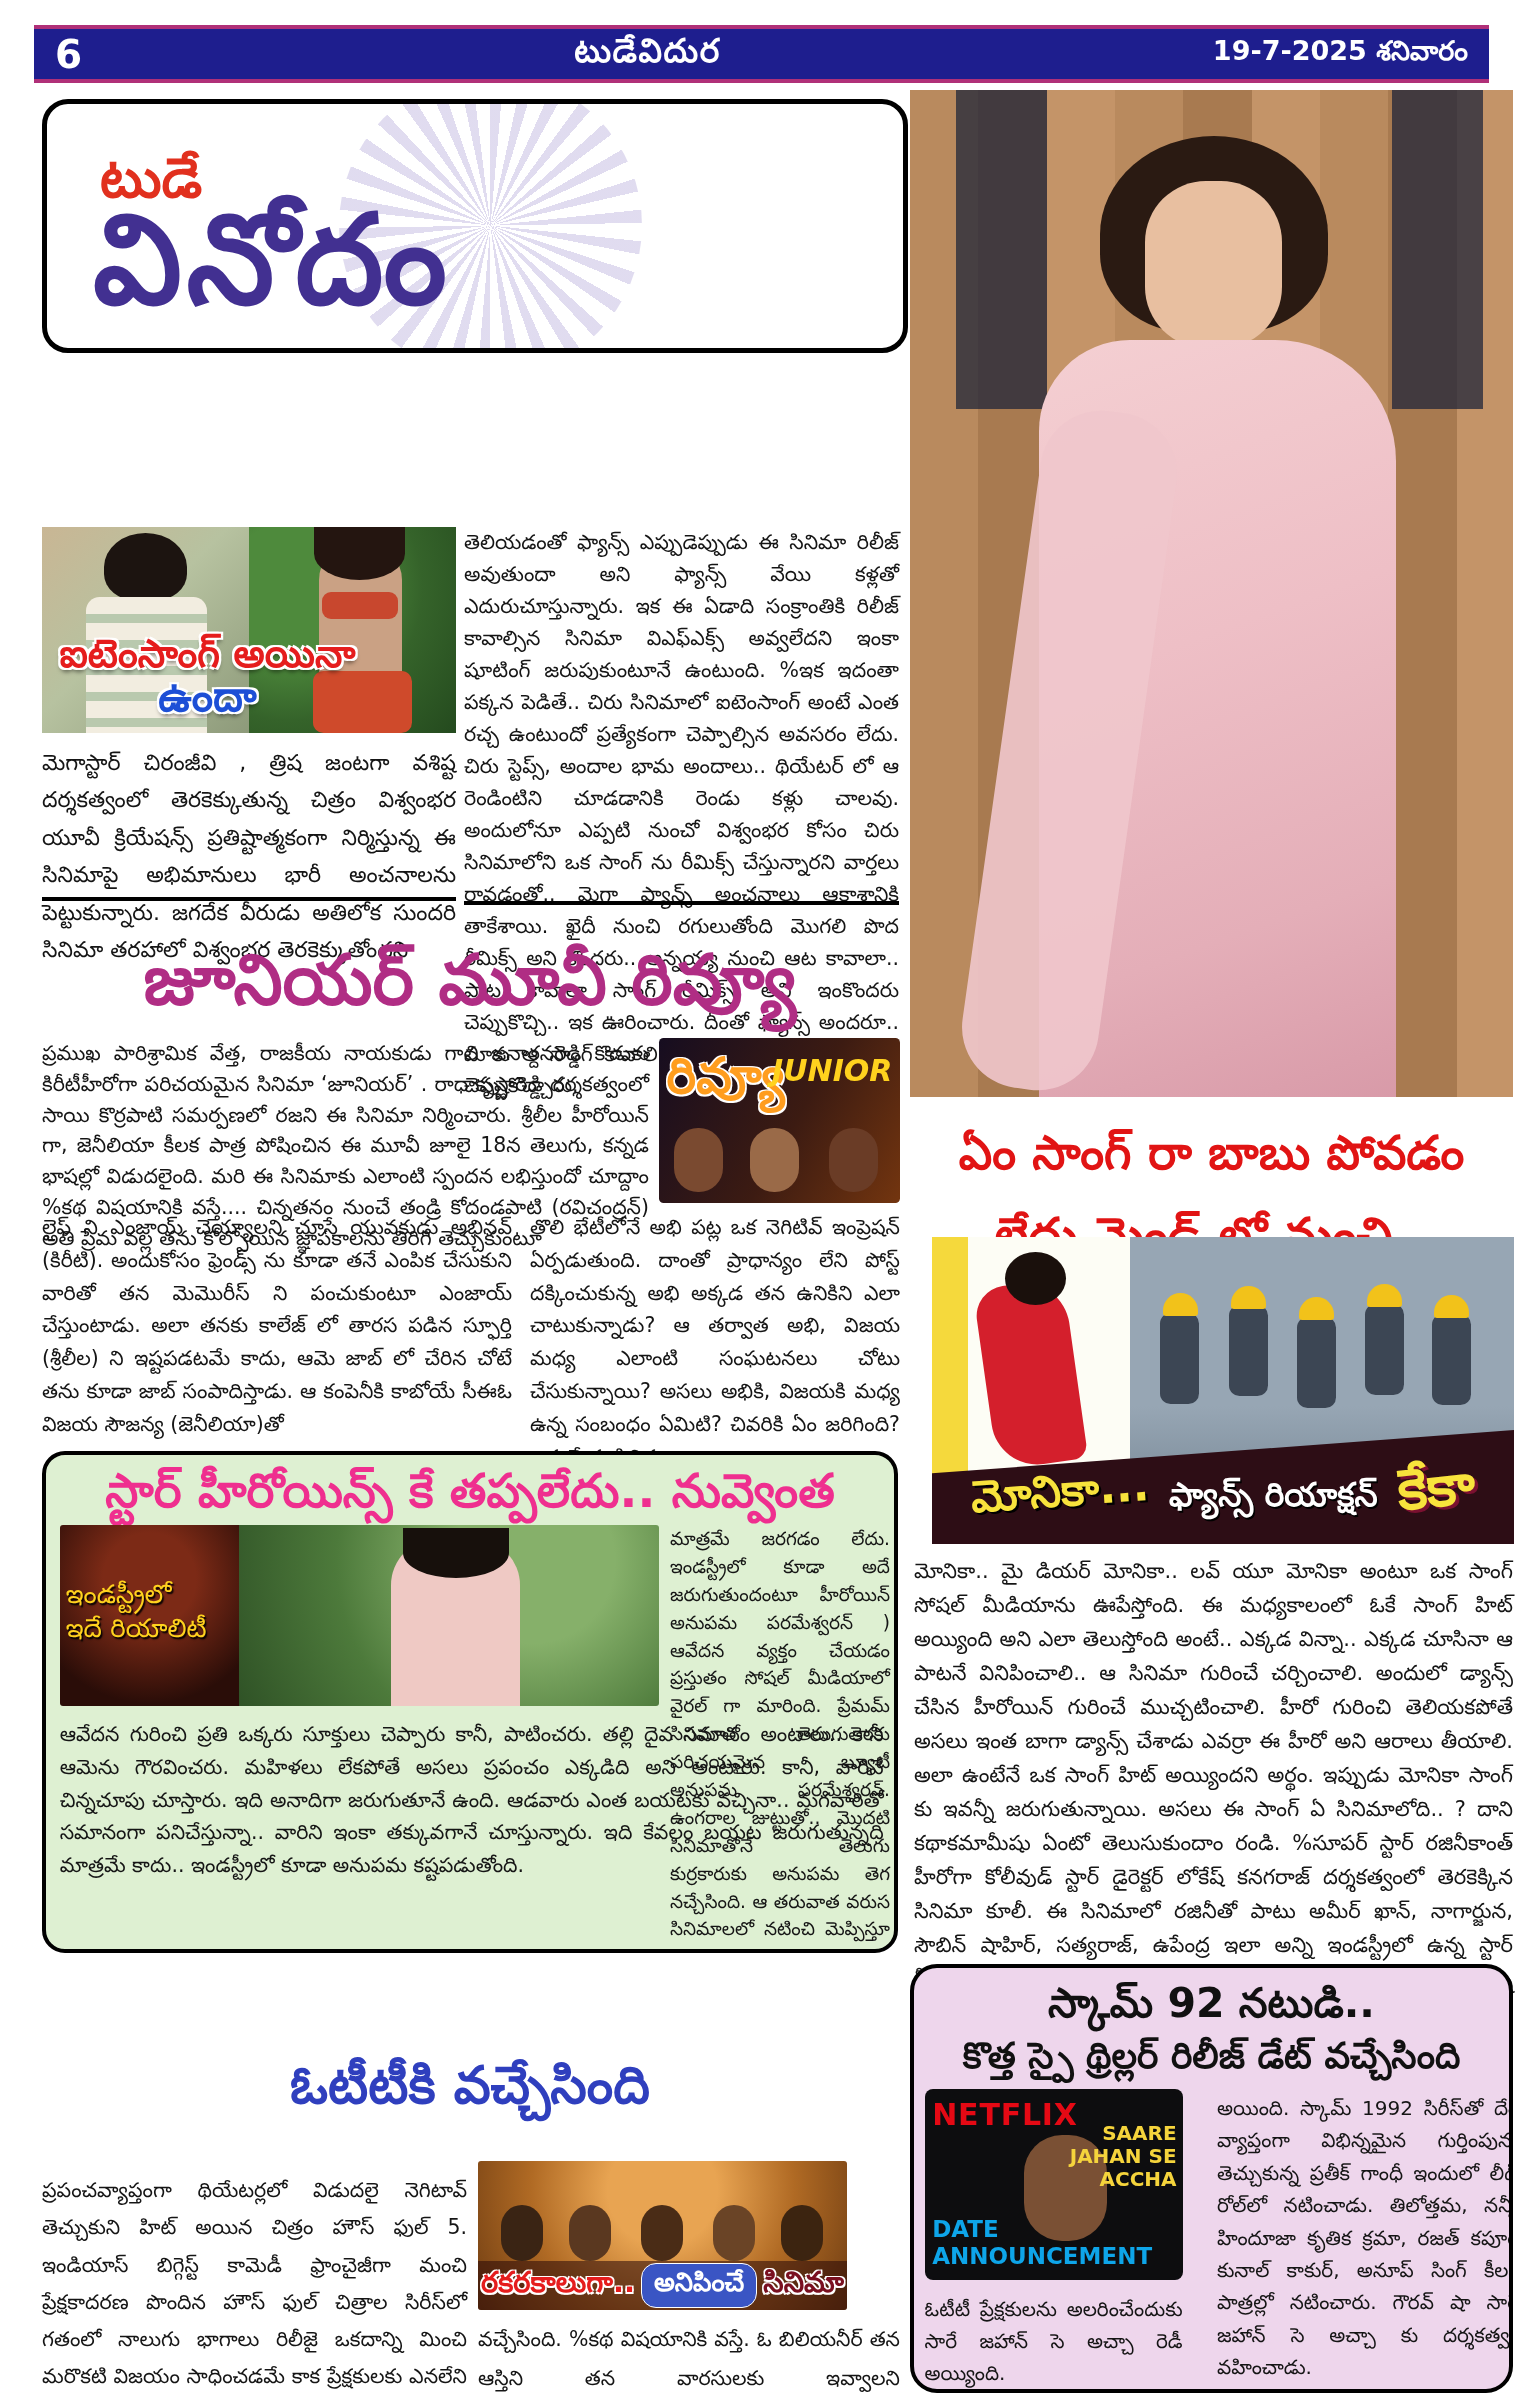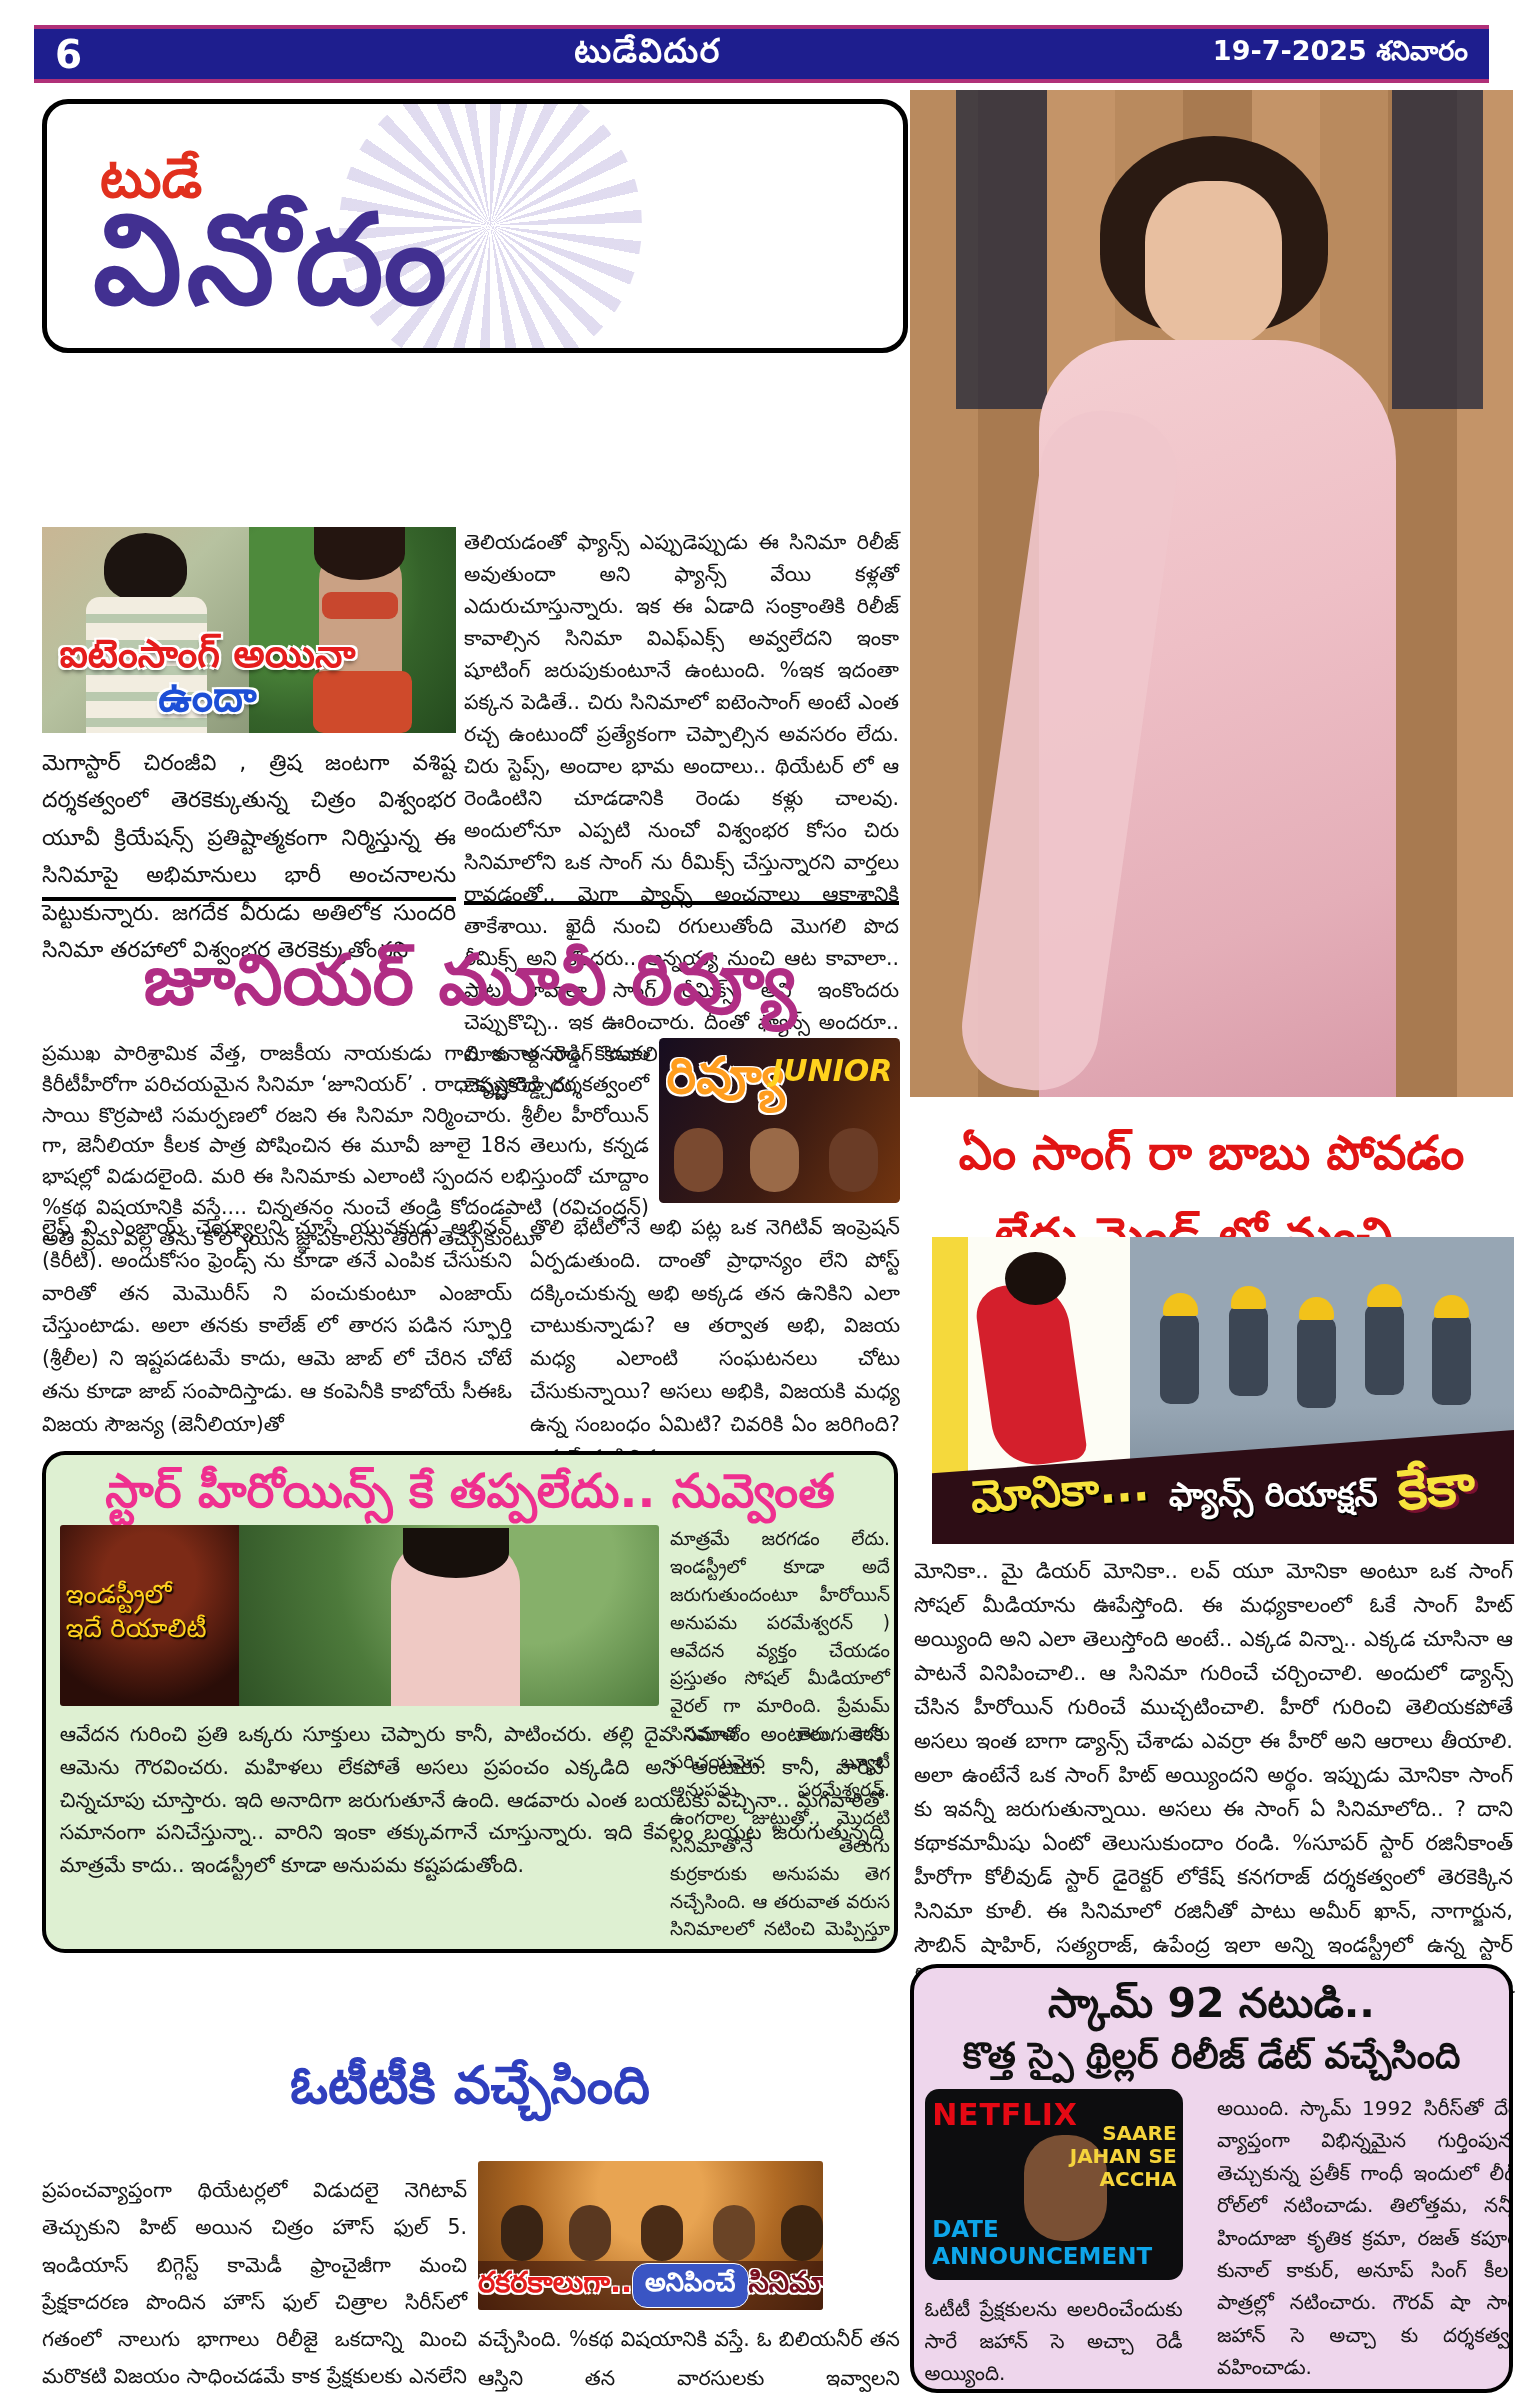--- a/index.html
+++ b/index.html
@@ -82,21 +82,21 @@
   .green-col{position:absolute;left:624px;top:70px;width:220px;font-size:18.6px;line-height:1.5;text-align:justify;color:#151515;}
   .green-bottom{position:absolute;left:13.7px;top:263px;width:824px;font-size:20.5px;line-height:1.6;text-align:justify;color:#151515;}
 
   
   .blue-head{left:42px;top:1973px;width:856px;text-align:center;color:#2f3fbe;
              font-size:52px;font-weight:bold;line-height:1.45;}
 
   
   .hf-col1{left:42px;top:2172px;width:425px;height:228px;}
   .hf-poster{left:478px;top:2161px;width:345px;height:149px;overflow:hidden;border-radius:3px;
-             background:radial-gradient(circle at 50% 20%,#e8a452 0 25%,#b06a24 60%,#6e3c12 100%);}
+             background:radial-gradient(circle at 50% 20%,#e8a452 0 25%,#b06a24 60%,#6e3c12 100%);padding-left:24px;}
   .hf-h{position:absolute;bottom:49px;width:42px;height:56px;border-radius:21px;background:#3a2414;}
   .hf-cap{position:absolute;left:0;bottom:0;width:100%;height:49px;background:rgba(40,8,8,.55);
           display:flex;align-items:center;justify-content:space-around;}
   .hf-cap .c1{color:#e51d1d;font-size:29px;font-weight:bold;
           text-shadow:-1.5px -1.5px 0 #fff,1.5px -1.5px 0 #fff,-1.5px 1.5px 0 #fff,1.5px 1.5px 0 #fff;}
   .hf-cap .c2{color:#fff;font-size:26px;font-weight:bold;background:#3a55c4;border-radius:15px;
           padding:3px 12px;border:1.5px solid #fff;}
   .hf-cap .c3{color:#7a1020;font-size:29px;font-weight:bold;
           text-shadow:-1.5px -1.5px 0 #fff,1.5px -1.5px 0 #fff,-1.5px 1.5px 0 #fff,1.5px 1.5px 0 #fff;}
   .hf-col2{left:478px;top:2320px;width:422px;height:76px;}
@@ -132,21 +132,21 @@
   .mon-t1{color:#f8e33c;font-size:44px;font-weight:bold;text-shadow:2.3px 2.3px 0 #000;transform:rotate(-4deg);}
   .mon-t2{color:#ffffff;font-size:33px;font-weight:bold;text-shadow:1.5px 1.5px 0 #000;}
   .mon-t3{color:#f8e33c;font-size:56px;font-weight:bold;text-shadow:3px 3px 0 #7a1030;transform:rotate(-6deg);}
   .mon-body{left:914px;top:1554px;width:599px;height:391px;}
 
   
   .pinkbox{left:910px;top:1964px;width:603px;height:429px;background:#eed6ec;
            border:4.6px solid #000;border-radius:27px;box-sizing:border-box;overflow:hidden;}
   .scam-h1{position:absolute;left:0;top:10.6px;width:100%;text-align:center;color:#111;font-size:41px;font-weight:bold;}
   .scam-h2{position:absolute;left:0;top:67px;width:100%;text-align:center;color:#111;font-size:36px;font-weight:bold;}
-  .nfx{position:absolute;left:10.6px;top:121px;width:258px;height:191px;background:#0d0d0f;border-radius:14px;overflow:hidden;}
+  .nfx{position:absolute;left:10.6px;top:121px;width:258px;height:191px;background:#0d0d0f;border-radius:8px;overflow:hidden;}
   .nfx .brand{position:absolute;left:7.6px;top:7.6px;color:#e50914;font-size:30px;font-weight:bold;letter-spacing:0.8px;}
   .nfx .facez{position:absolute;left:99px;top:46px;width:83px;height:106px;background:#7a5034;border-radius:38px;}
   .nfx .pt{position:absolute;right:6px;top:33px;text-align:right;color:#f5d43c;font-size:20px;font-weight:bold;line-height:1.15;}
   .nfx .date{position:absolute;left:7.6px;bottom:9px;color:#0ea5e9;font-size:23px;font-weight:bold;line-height:1.2;}
   .scam-right{position:absolute;left:282px;top:124px;width:302px;font-size:20px;line-height:1.62;text-align:justify;color:#151515;margin-left:21px;}
   .scam-left{position:absolute;left:10.6px;top:325px;width:258px;font-size:20px;line-height:1.6;text-align:justify;color:#151515;}
 </style>
 </head>
 <body>
 

